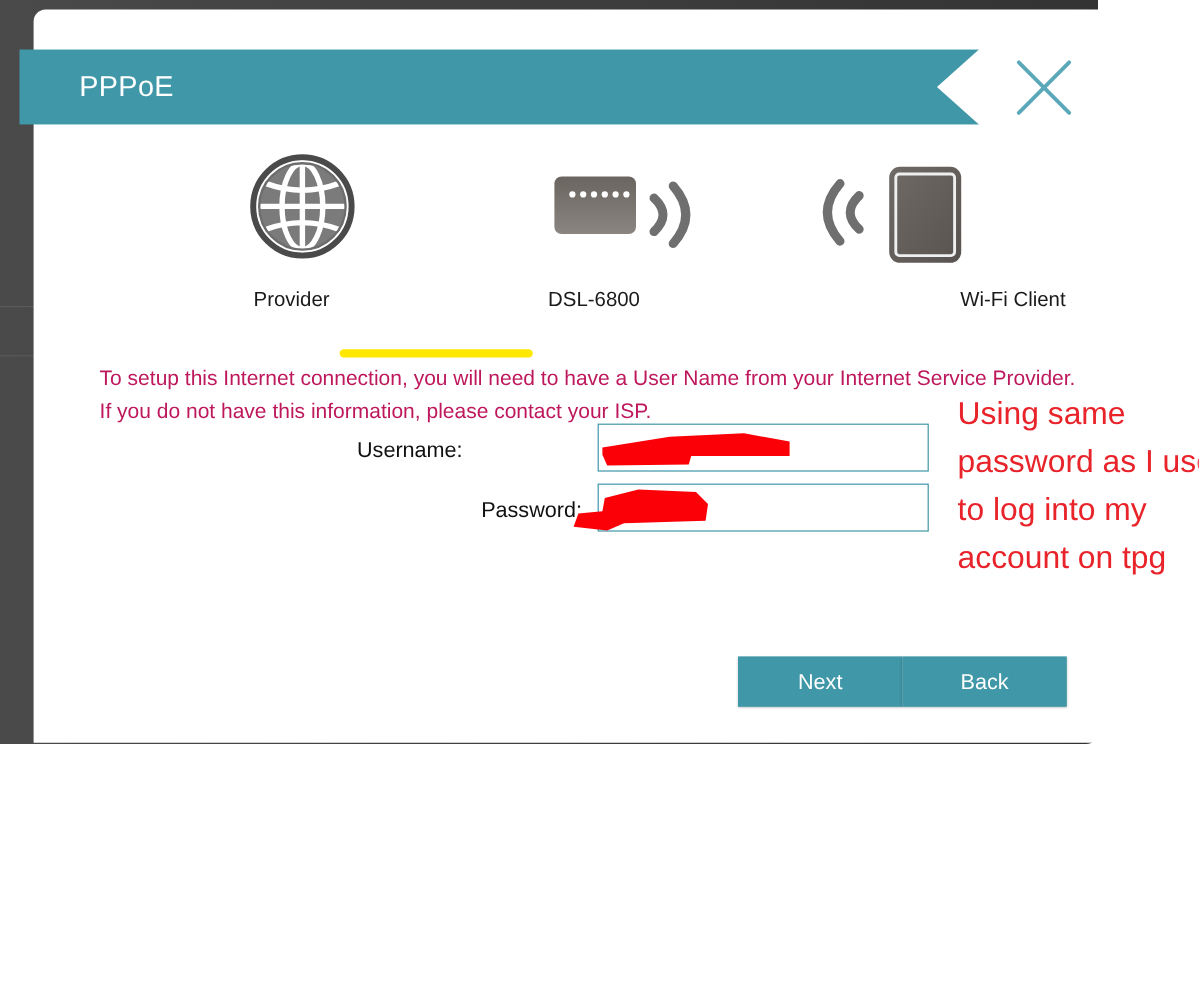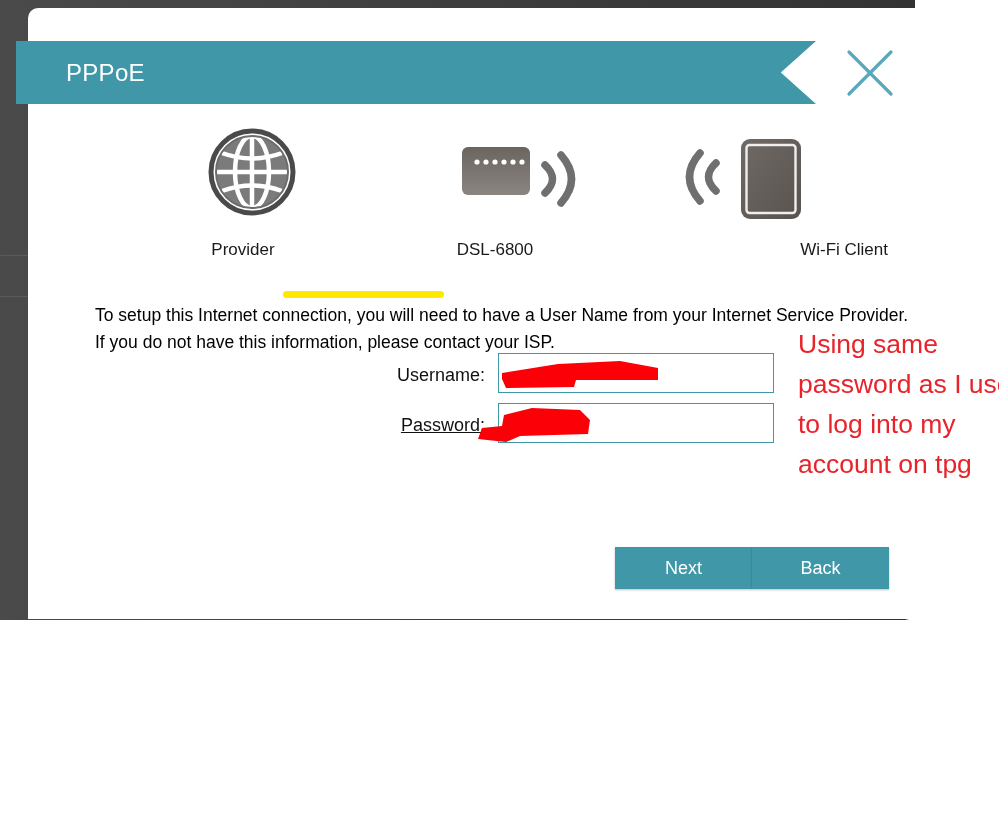--- a/index.html
+++ b/index.html
@@ -66,41 +66,41 @@
   #router-waves{position:absolute;left:160px;top:30px;}
 
   
   #node-client{left:620px;top:0;width:240px;height:150px;text-align:right;}
   #client-waves{position:absolute;left:32px;top:28px;}
   #client-icon{position:absolute;left:92px;top:20px;}
 
   
   #intro{
     position:absolute;left:55px;top:276px;width:815px;
-    font-size:17.5px;line-height:27px;color:#000000;margin-left:12px;
+    font-size:17.5px;line-height:27px;color:#be185d;
   }
 
   
   #form{position:absolute;left:0;top:345px;width:971px;}
   .form-row{position:relative;height:50px;}
   .form-label{
     position:absolute;right:0;top:12px;width:300px;text-align:right;
     font-size:18px;color:#111111;padding-right:8px;box-sizing:border-box;
   }
   .field{
     position:absolute;left:470px;width:276px;height:40px;
     border:1.5px solid #3f97a8;background:#ffffff;box-sizing:border-box;
   }
   .field input{
     width:100%;height:100%;border:0;outline:none;background:transparent;
     font-size:16px;padding:0 8px;box-sizing:border-box;
     font-family:"Liberation Sans", sans-serif;
   }
-  #row-username .form-label{left:170px;right:auto;width:295px;}
-  #row-password .form-label{left:170px;right:auto;width:295px;text-decoration:underline;}
+  #row-username .form-label{left:170px;right:auto;width:295px;text-align:center;}
+  #row-password .form-label{left:170px;right:auto;width:295px;}
 
   
   .redaction{position:absolute;pointer-events:none;}
   #redaction-username{left:470px;top:351px;}
   #redaction-password{left:444px;top:398px;}
 
   
   #annotation{
     position:absolute;left:770px;top:316px;width:215px;
     color:#e8232a;font-size:26.5px;line-height:40px;font-weight:400;

